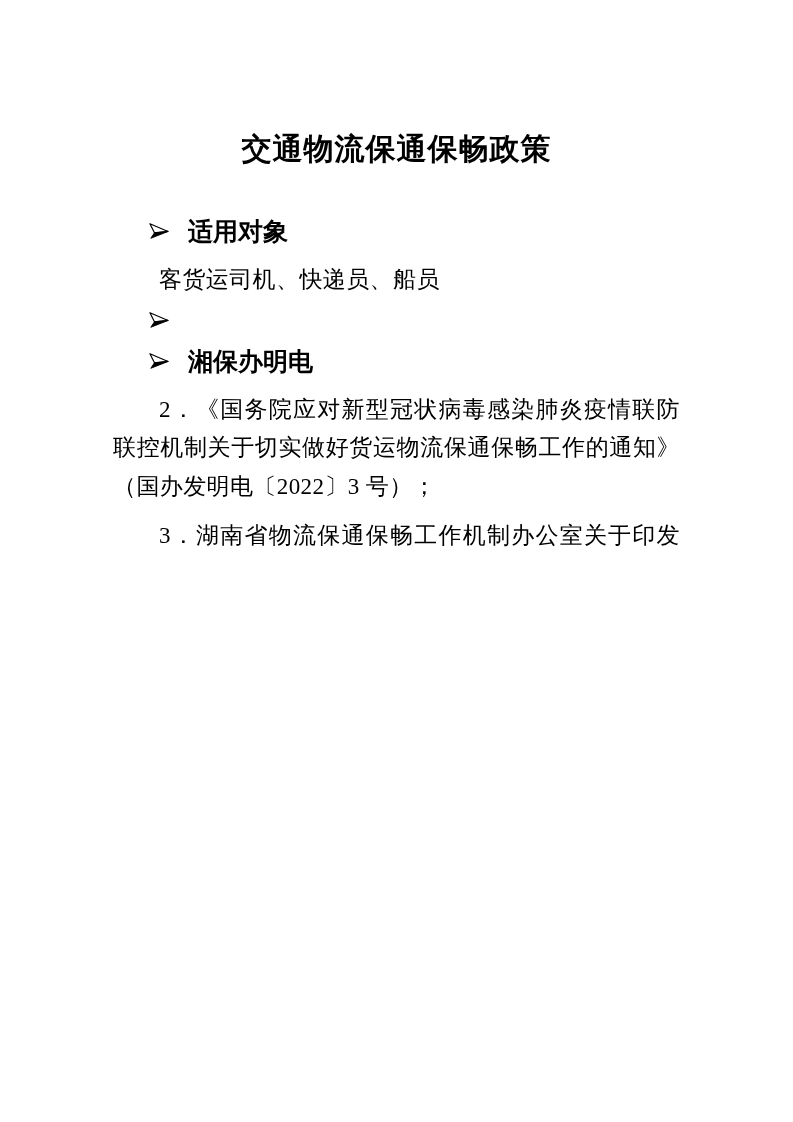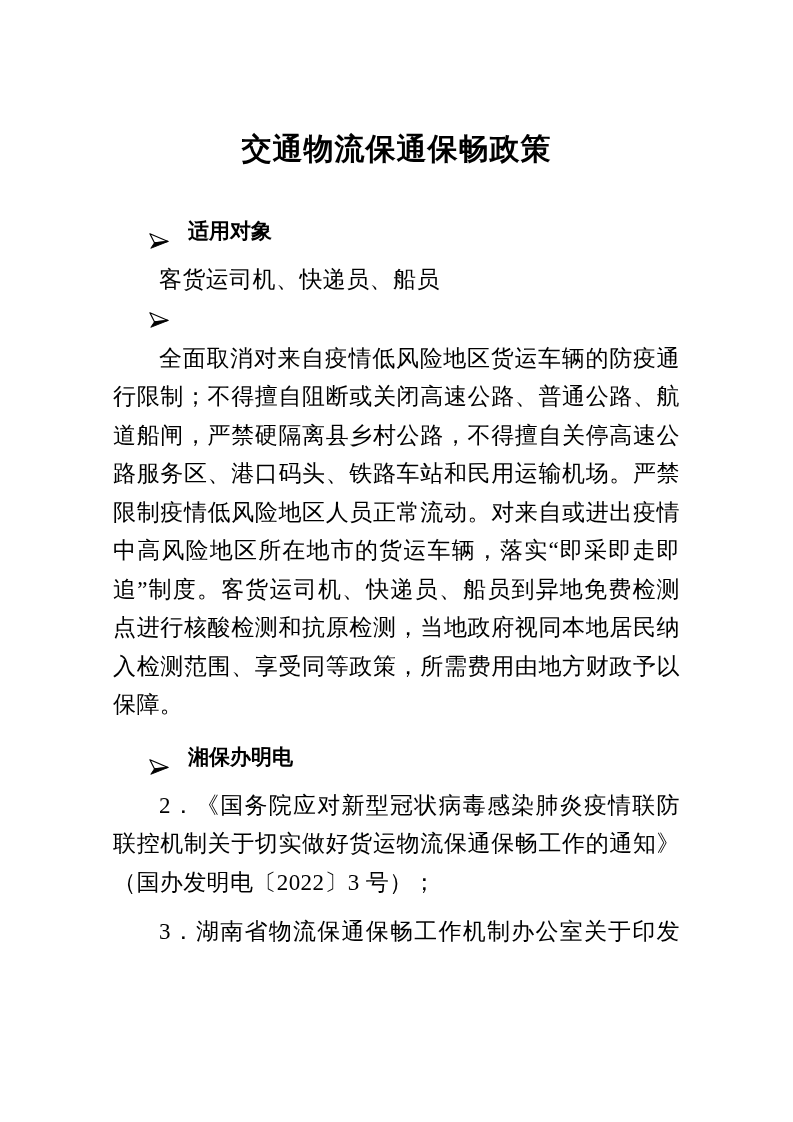--- a/index.html
+++ b/index.html
@@ -24,25 +24,25 @@
     font-weight: 700;
     font-size: 30px;
     line-height: 38px;
     text-align: center;
     letter-spacing: 1px;
     margin: 0 0 44px 0;
   }
   .section-heading {
     font-family: "Liberation Sans", "DejaVu Sans", sans-serif;
     font-weight: 700;
-    font-size: 21px;
+    font-size: 25px;
     line-height: 38px;
     padding-left: 47px;
     display: flex;
-    align-items: flex-end;
+    align-items: center;
   }
   .arrow-icon {
     display: inline-block;
     width: 20px;
     height: 18px;
     margin-right: 19px;
     flex: 0 0 auto;
   }
   .arrow-icon svg { display: block; width: 20px; height: 18px; }
   .para {
@@ -91,21 +91,20 @@
 
   <div class="section-heading">
     <span class="arrow-icon">
       <svg viewBox="0 0 22 18" xmlns="http://www.w3.org/2000/svg">
         <path d="M1,1 L21,9.5 L6,11 Z" fill="#ffffff" stroke="#000000" stroke-width="1.3" stroke-linejoin="round"></path>
         <path d="M6,11 L21,9.5 L2,17 Z" fill="#000000" stroke="#000000" stroke-width="1" stroke-linejoin="round"></path>
       </svg>
     </span>
   </div>
 
-  <p class="para">全面取消对来自疫情低风险地区货运车辆的防疫通行限制；不得擅自阻断或关闭高速公路、普通公路、航道船闸，严禁硬隔离县乡村公路，不得擅自关停高速公路服务区、港口码头、铁路车站和民用运输机场。严禁限制疫情低风险地区人员正常流动。对来自或进出疫情中高风险地区所在地市的货运车辆，落实“即采即走即追”制度。客货运司机、快递员、船员到异地免费检测点进行核酸检测和抗原检测，当地政府视同本地居民纳入检测范围、享受同等政策，所需费用由地方财政予以保障。</p>
 
   <div class="section-heading basis-heading">
     <span class="arrow-icon">
       <svg viewBox="0 0 22 18" xmlns="http://www.w3.org/2000/svg">
         <path d="M1,1 L21,9.5 L6,11 Z" fill="#ffffff" stroke="#000000" stroke-width="1.3" stroke-linejoin="round"></path>
         <path d="M6,11 L21,9.5 L2,17 Z" fill="#000000" stroke="#000000" stroke-width="1" stroke-linejoin="round"></path>
       </svg>
     </span>
     <span>湘保办明电</span>
   </div>

